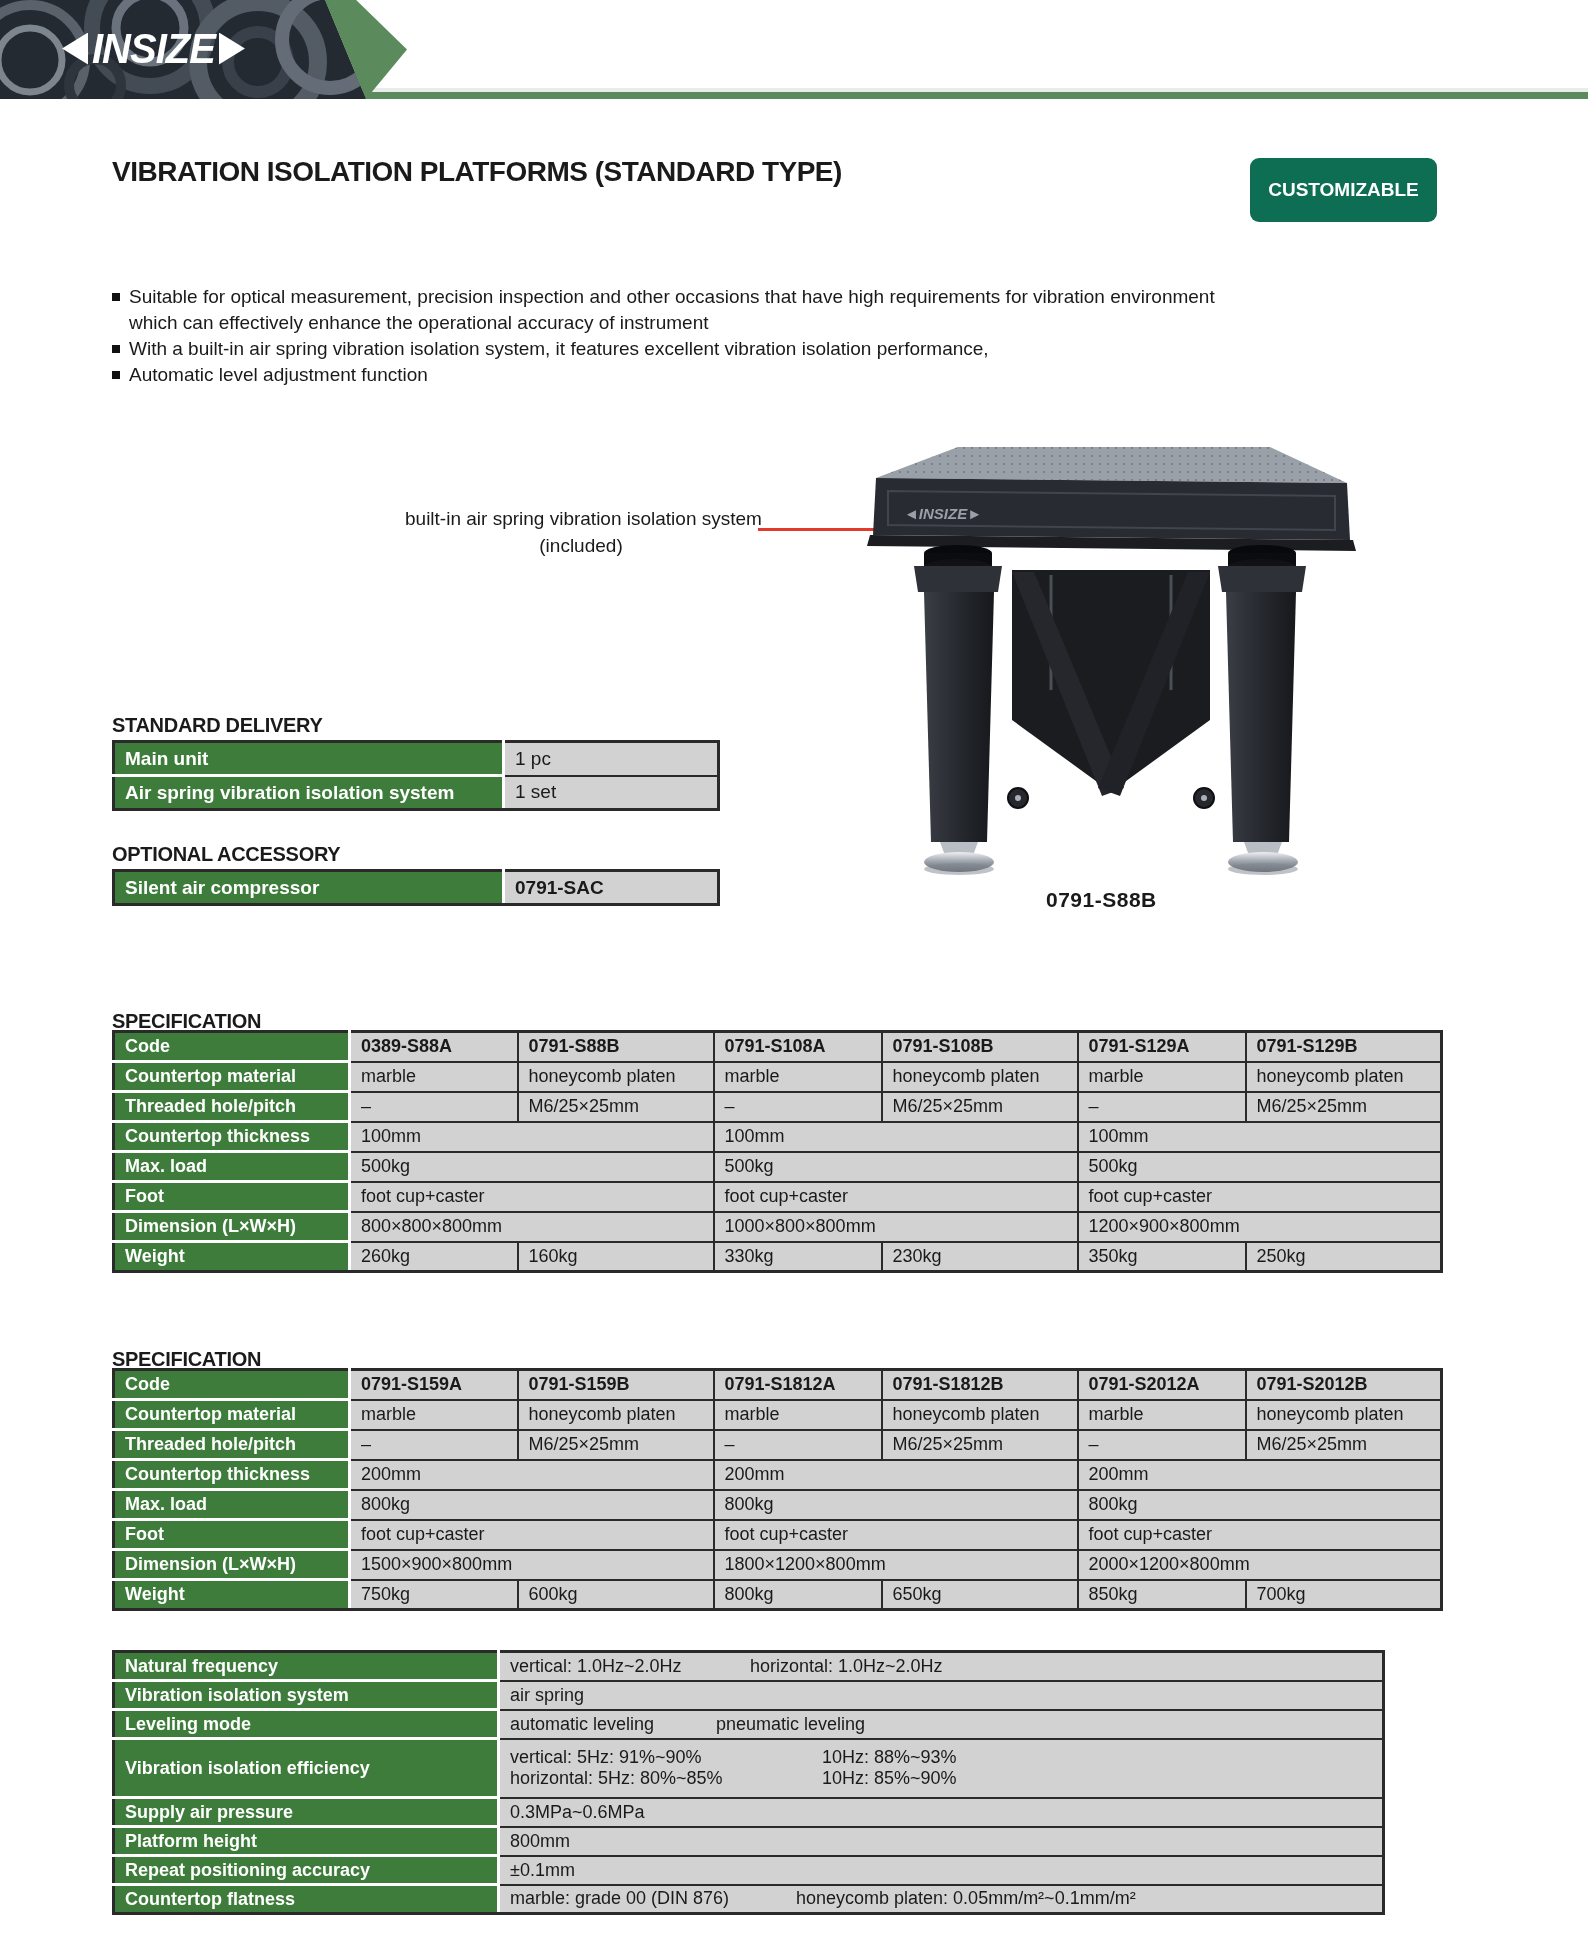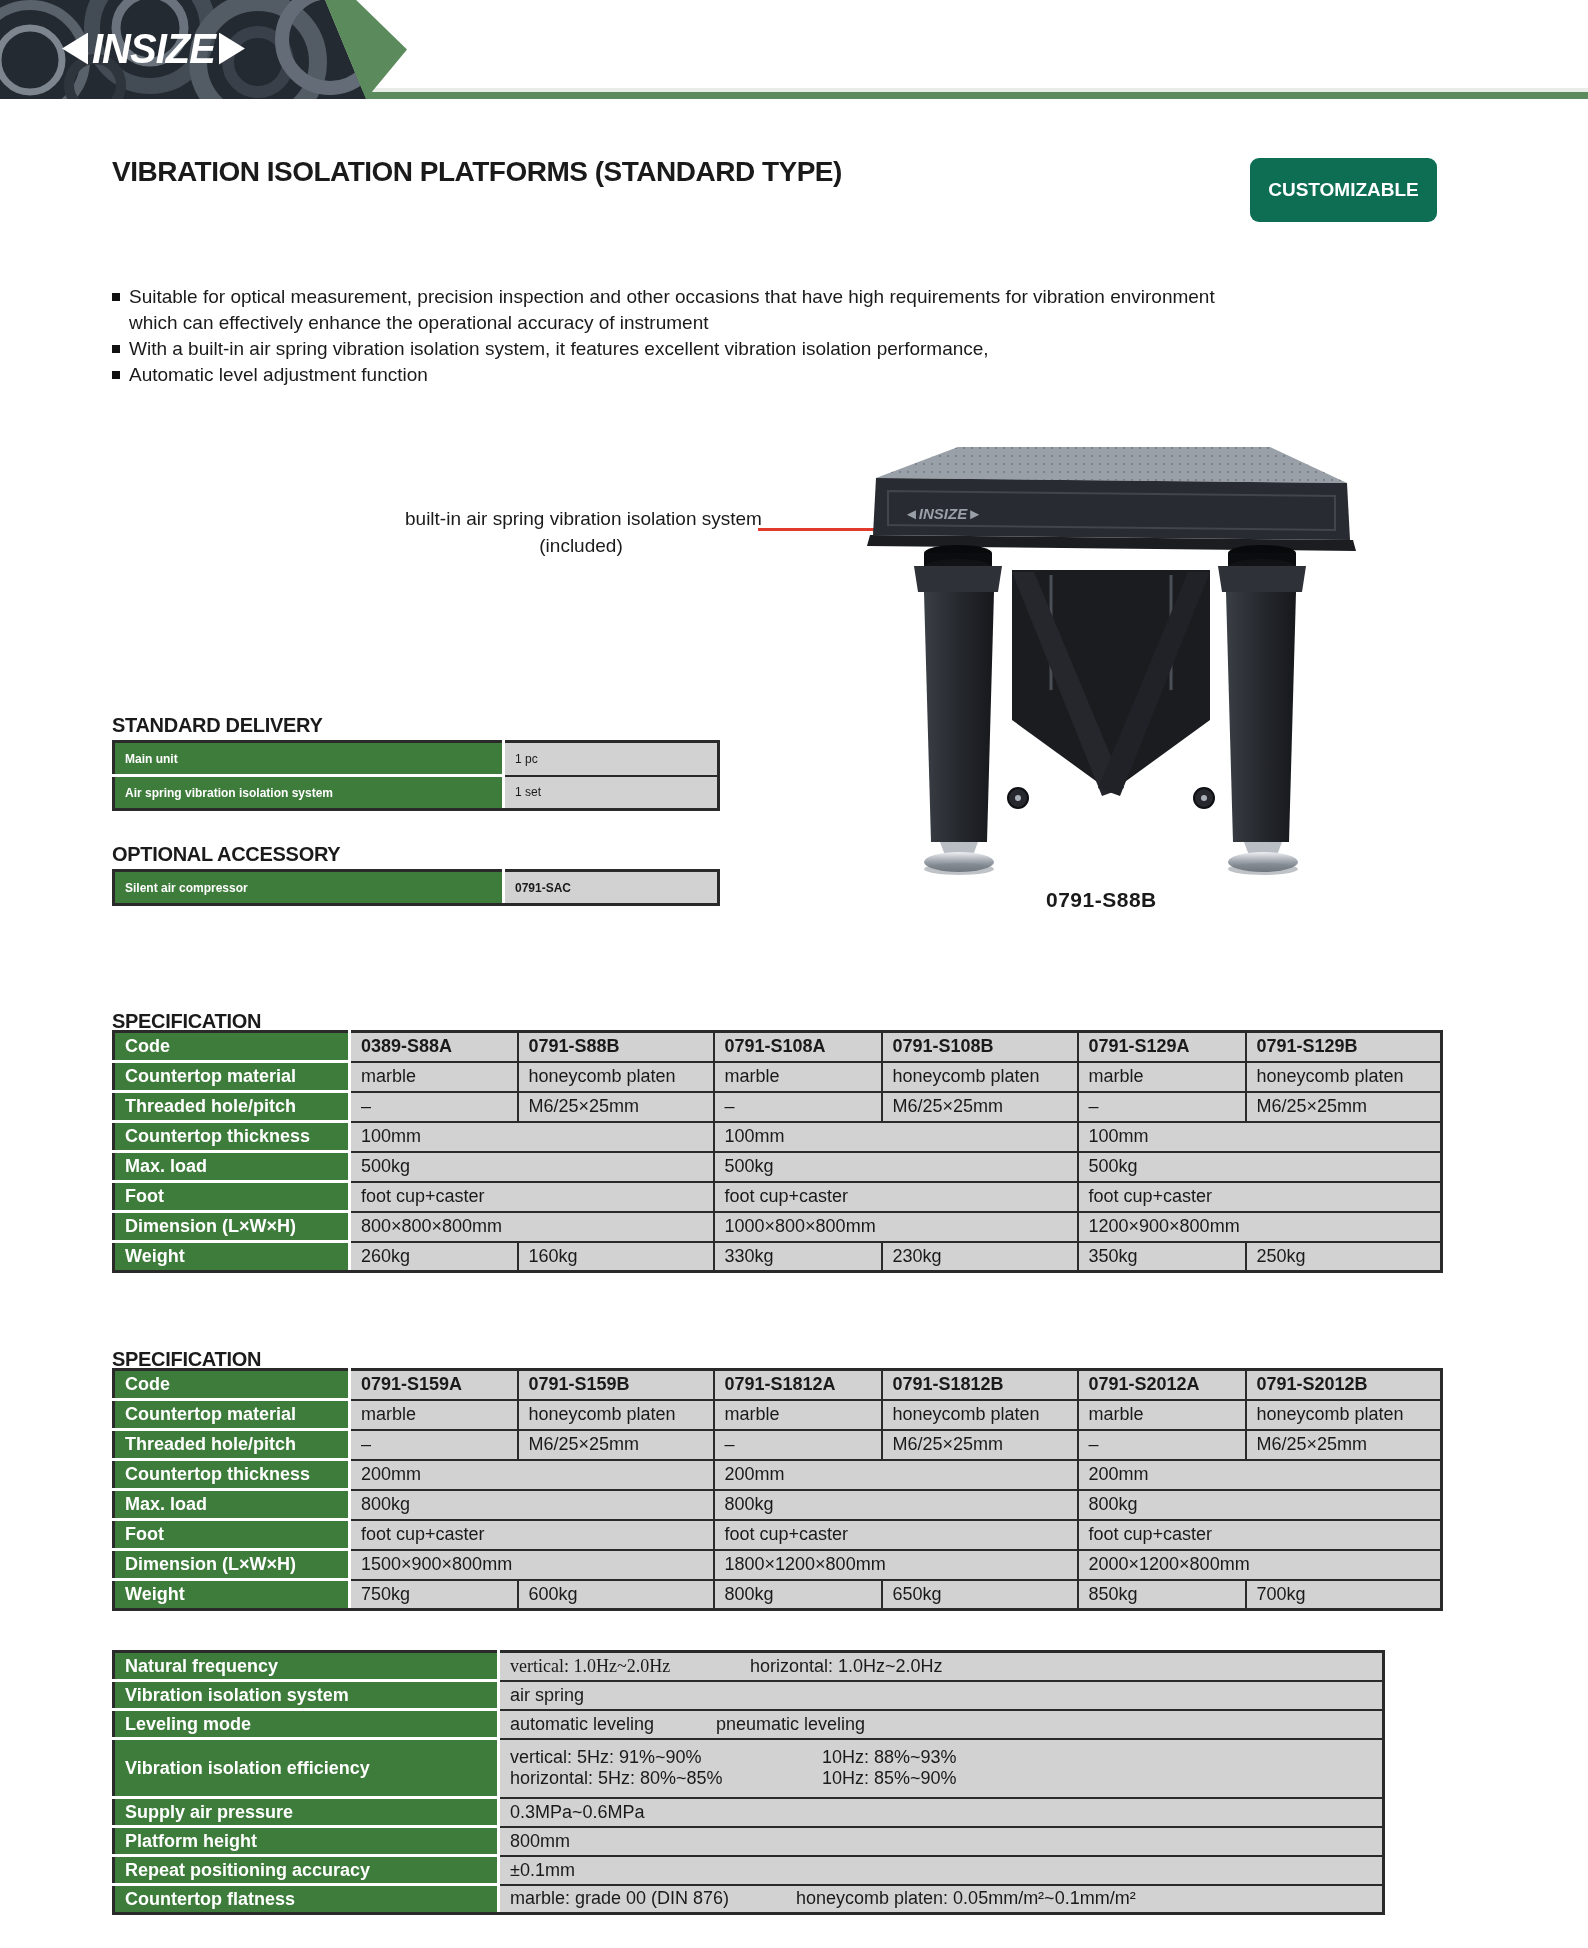--- a/index.html
+++ b/index.html
@@ -57,21 +57,21 @@
   td.val{background:var(--gray);padding:0 6px 0 10px;
          border:2px solid var(--border);}
   td.b{font-weight:bold;}
   table.frame{border:3px solid var(--border);}
   table.frame tr:first-child td{border-top:3px solid var(--border);}
   table.frame tr:last-child td{border-bottom:3px solid var(--border);}
   table.frame td.lbl{border-left:3px solid var(--border);}
   table.frame td:last-child{border-right:3px solid var(--border);}
 
   .t-sd{left:112px;top:740px;} .t-oa{left:112px;top:869px;}
-  .mini td{height:31px;font-size:12px;}
+  .mini td{height:31px;font-size:19px;}
   .t-s1{left:112px;top:1030px;} .t-s2{left:112px;top:1368px;}
   .spec td{height:27px;}
   .t-gen{left:112px;top:1650px;}
   .gen td{height:26px;}
   .gen td.tall{height:56px;}
   .gen .line{display:flex;}
   .gen .seg{display:inline-block;}
 </style>
 </head>
 <body>
@@ -361,21 +361,21 @@
   <table class="abs t-gen gen frame" id="t-gen">
     <colgroup>
         <col style="width:385px">
         <col style="width:885px">
       </colgroup>
     <tbody>
         <tr>
           <td class="lbl">Natural frequency</td>
           <td class="val">
             <div class="line">
-              <span class="seg" style="min-width: 240px; font-family: Liberation Serif, serif;">vertical: 1.0Hz~2.0Hz</span>
+              <span class="seg" style="min-width: 240px;">vertical: 1.0Hz~2.0Hz</span>
               <span class="seg">horizontal: 1.0Hz~2.0Hz</span>
             </div>
           </td>
         </tr>
         <tr>
           <td class="lbl">Vibration isolation system</td>
           <td class="val">
             <div class="line">
               <span class="seg">air spring</span>
             </div>

